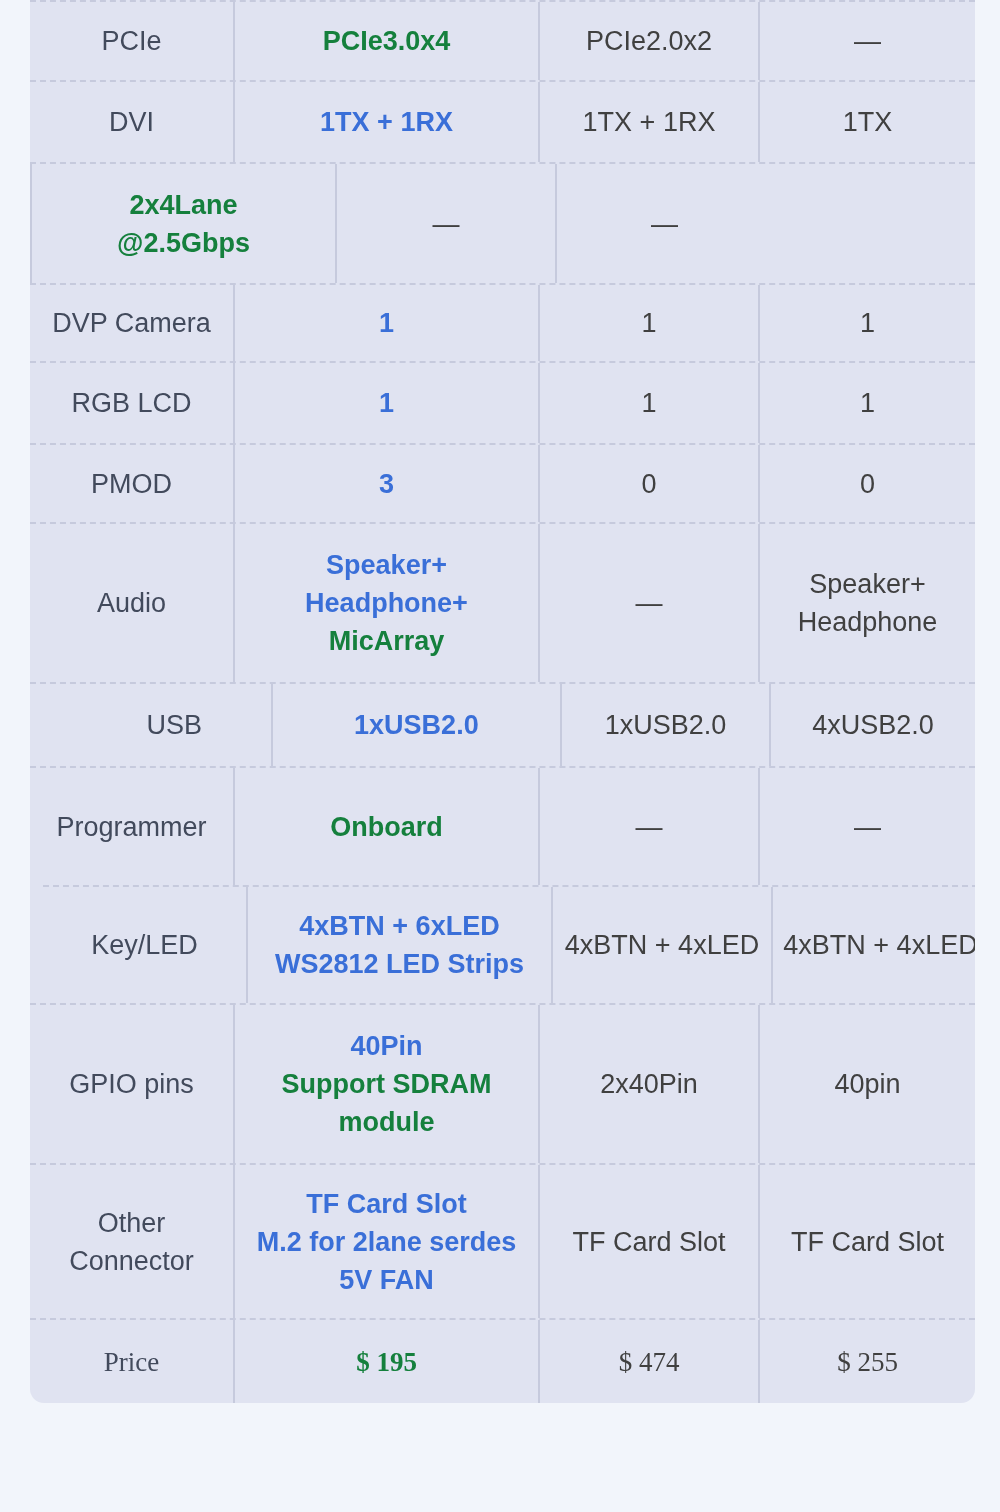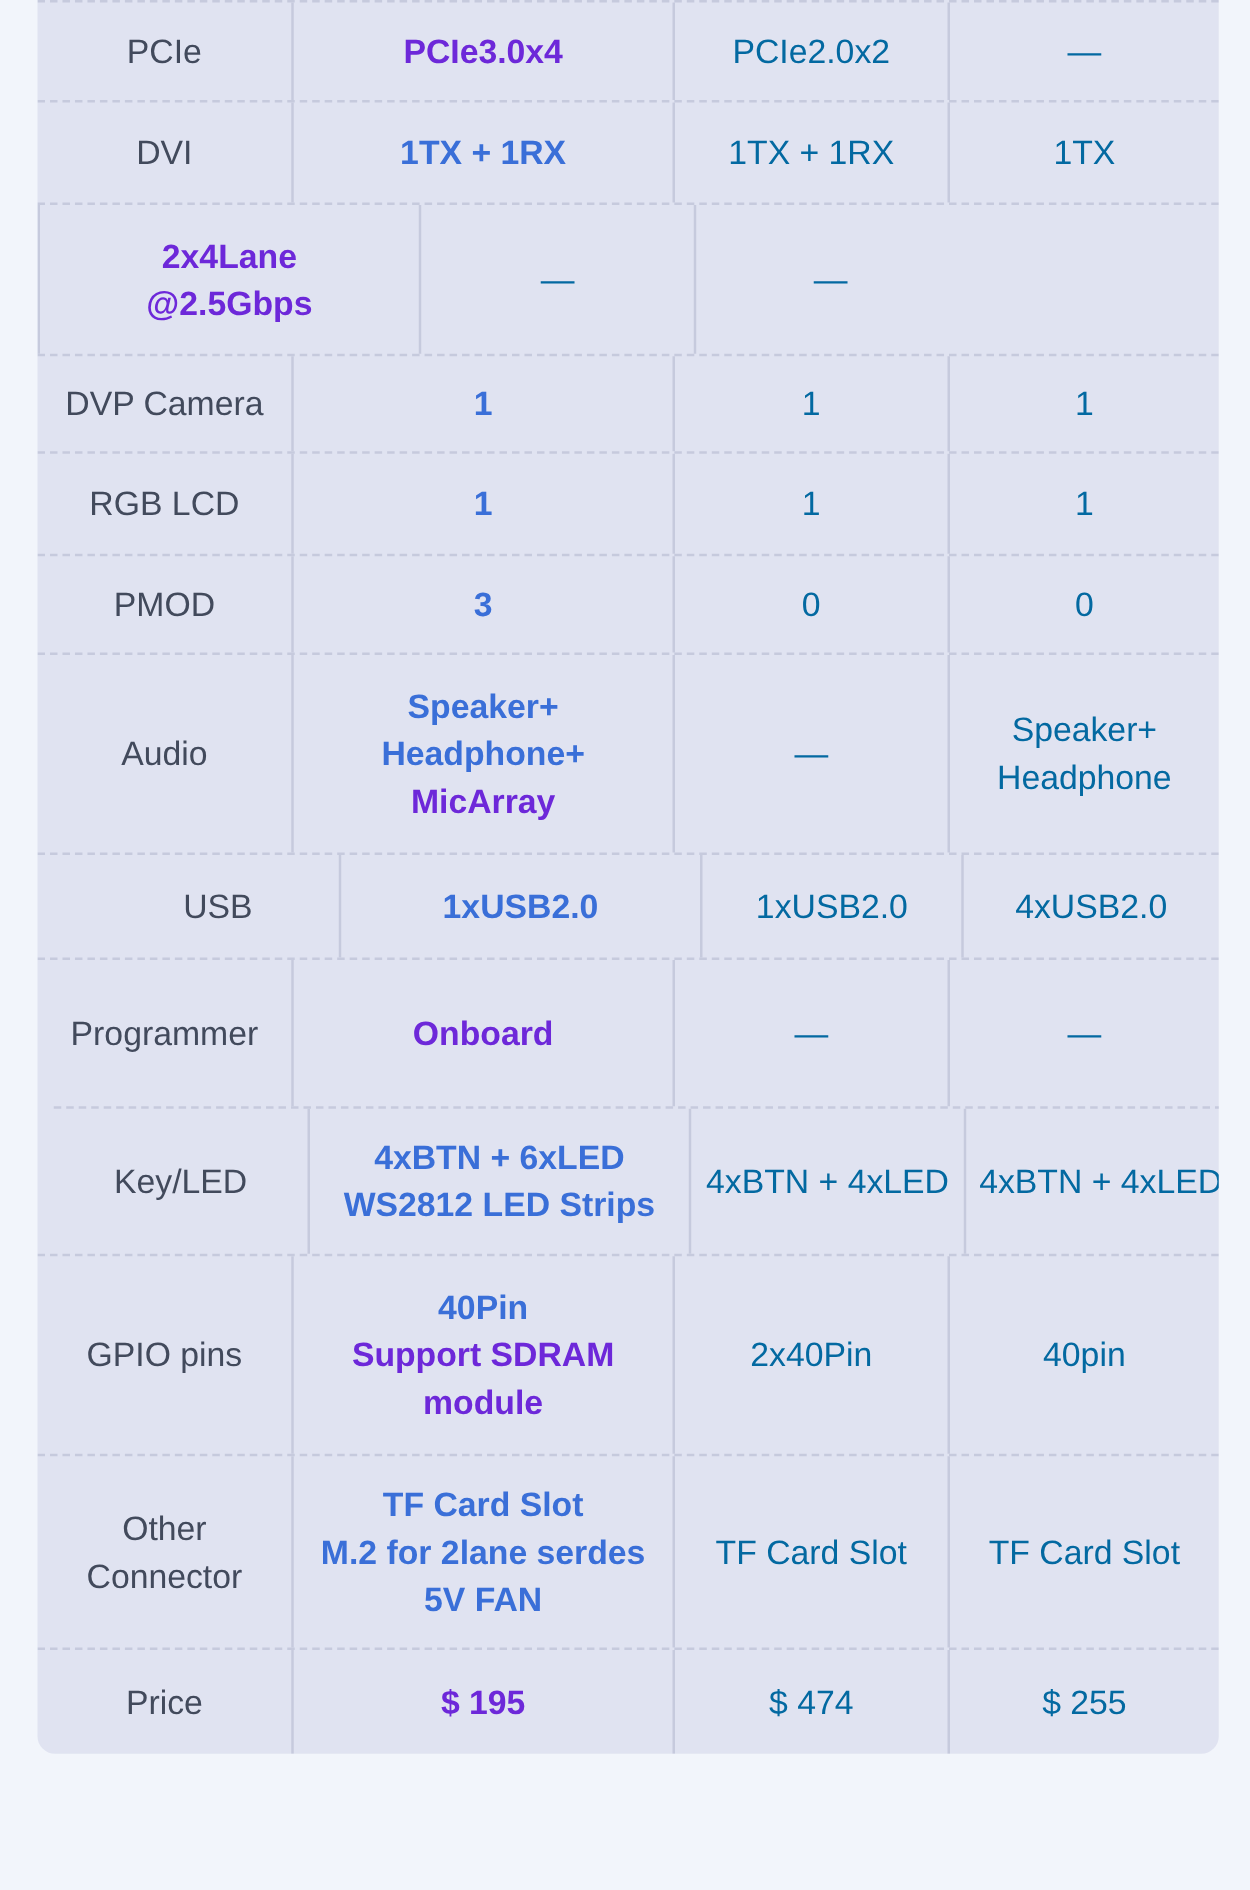--- a/index.html
+++ b/index.html
@@ -32,23 +32,23 @@
     padding:2px 6px;
     font-size:27px;
     line-height:38px;
     color:#424a5c;
   }
   .cell.label{width:203px;}
   .cell.c1{width:305px;border-left:2px solid #c6cadd;}
   .cell.c2{width:220px;border-left:2px solid #c6cadd;}
   .cell.c3{width:217px;border-left:2px solid #c6cadd;}
   .c1 .line{font-weight:bold;}
-  .line.dark{color:#0369a1;}
+  .line.dark{color:#404040;}
   .line.blue{color:#3a6fd8;}
-  .line.orange{color:#6d28d9;}
+  .line.orange{color:#15803d;}
 </style>
 </head>
 <body>
 
 <div class="page">
   <div class="spec-table" id="spec-table">
   <div class="row" style="height: 80px;">
     <div class="cell label">PCIe</div>
     <div class="cell c1">
           <div class="line orange">PCIe3.0x4</div>
@@ -205,21 +205,21 @@
           <div class="line blue">5V FAN</div>
         </div>
     <div class="cell c2">
           <div class="line dark">TF Card Slot</div>
         </div>
     <div class="cell c3">
           <div class="line dark">TF Card Slot</div>
         </div>
   </div>
 
-  <div class="row" style="height: 85px;">
+  <div class="row" style="height: 85px; font-family: Liberation Serif, serif;">
     <div class="cell label">Price</div>
     <div class="cell c1">
           <div class="line orange">$ 195</div>
         </div>
     <div class="cell c2">
           <div class="line dark">$ 474</div>
         </div>
     <div class="cell c3">
           <div class="line dark">$ 255</div>
         </div>

